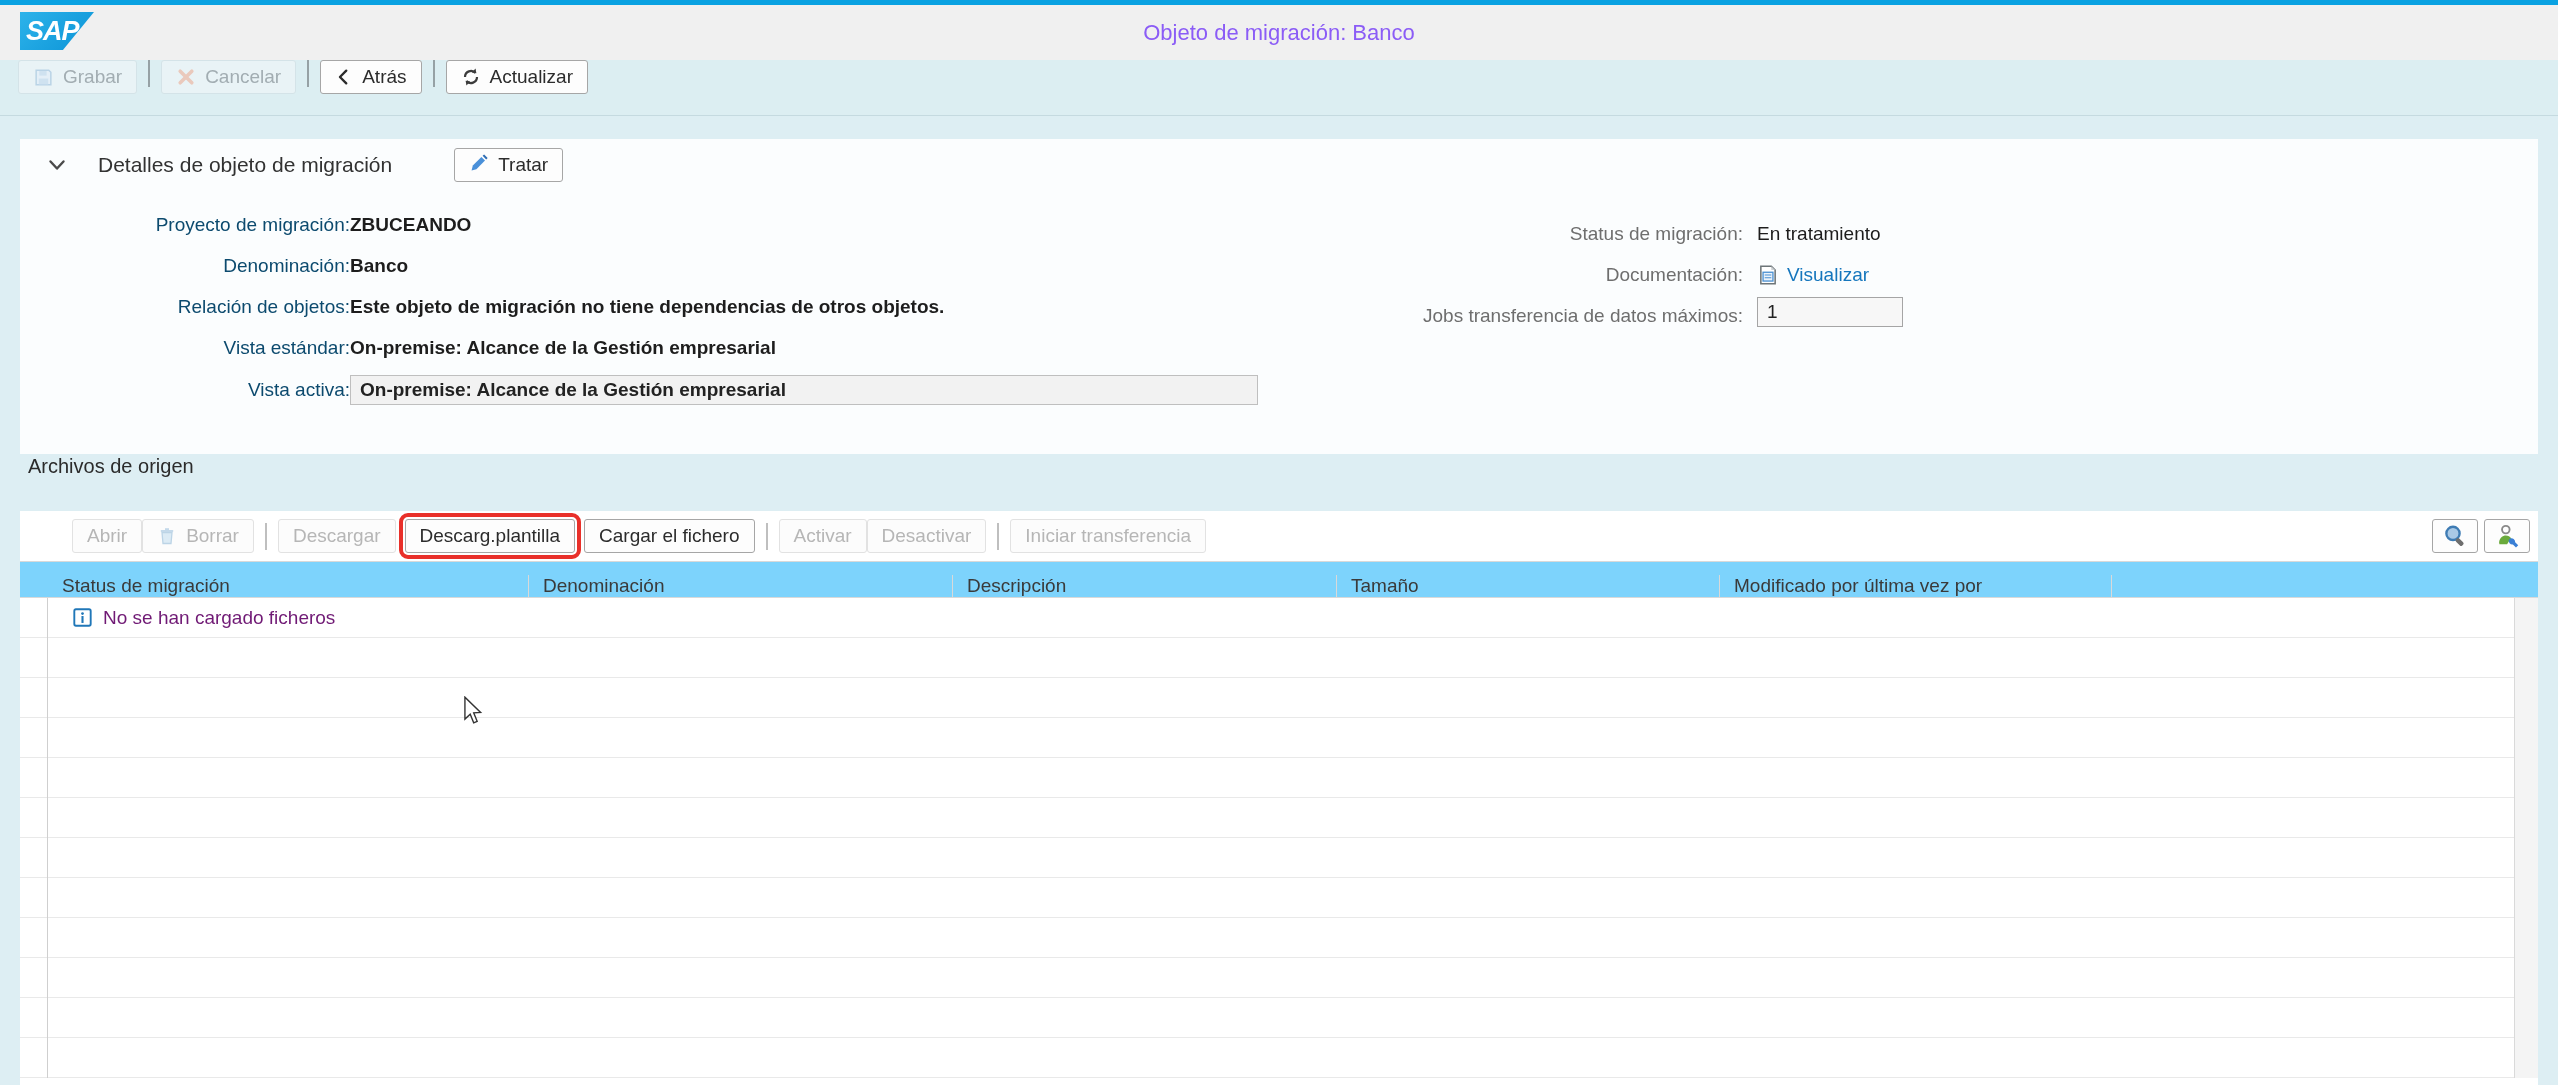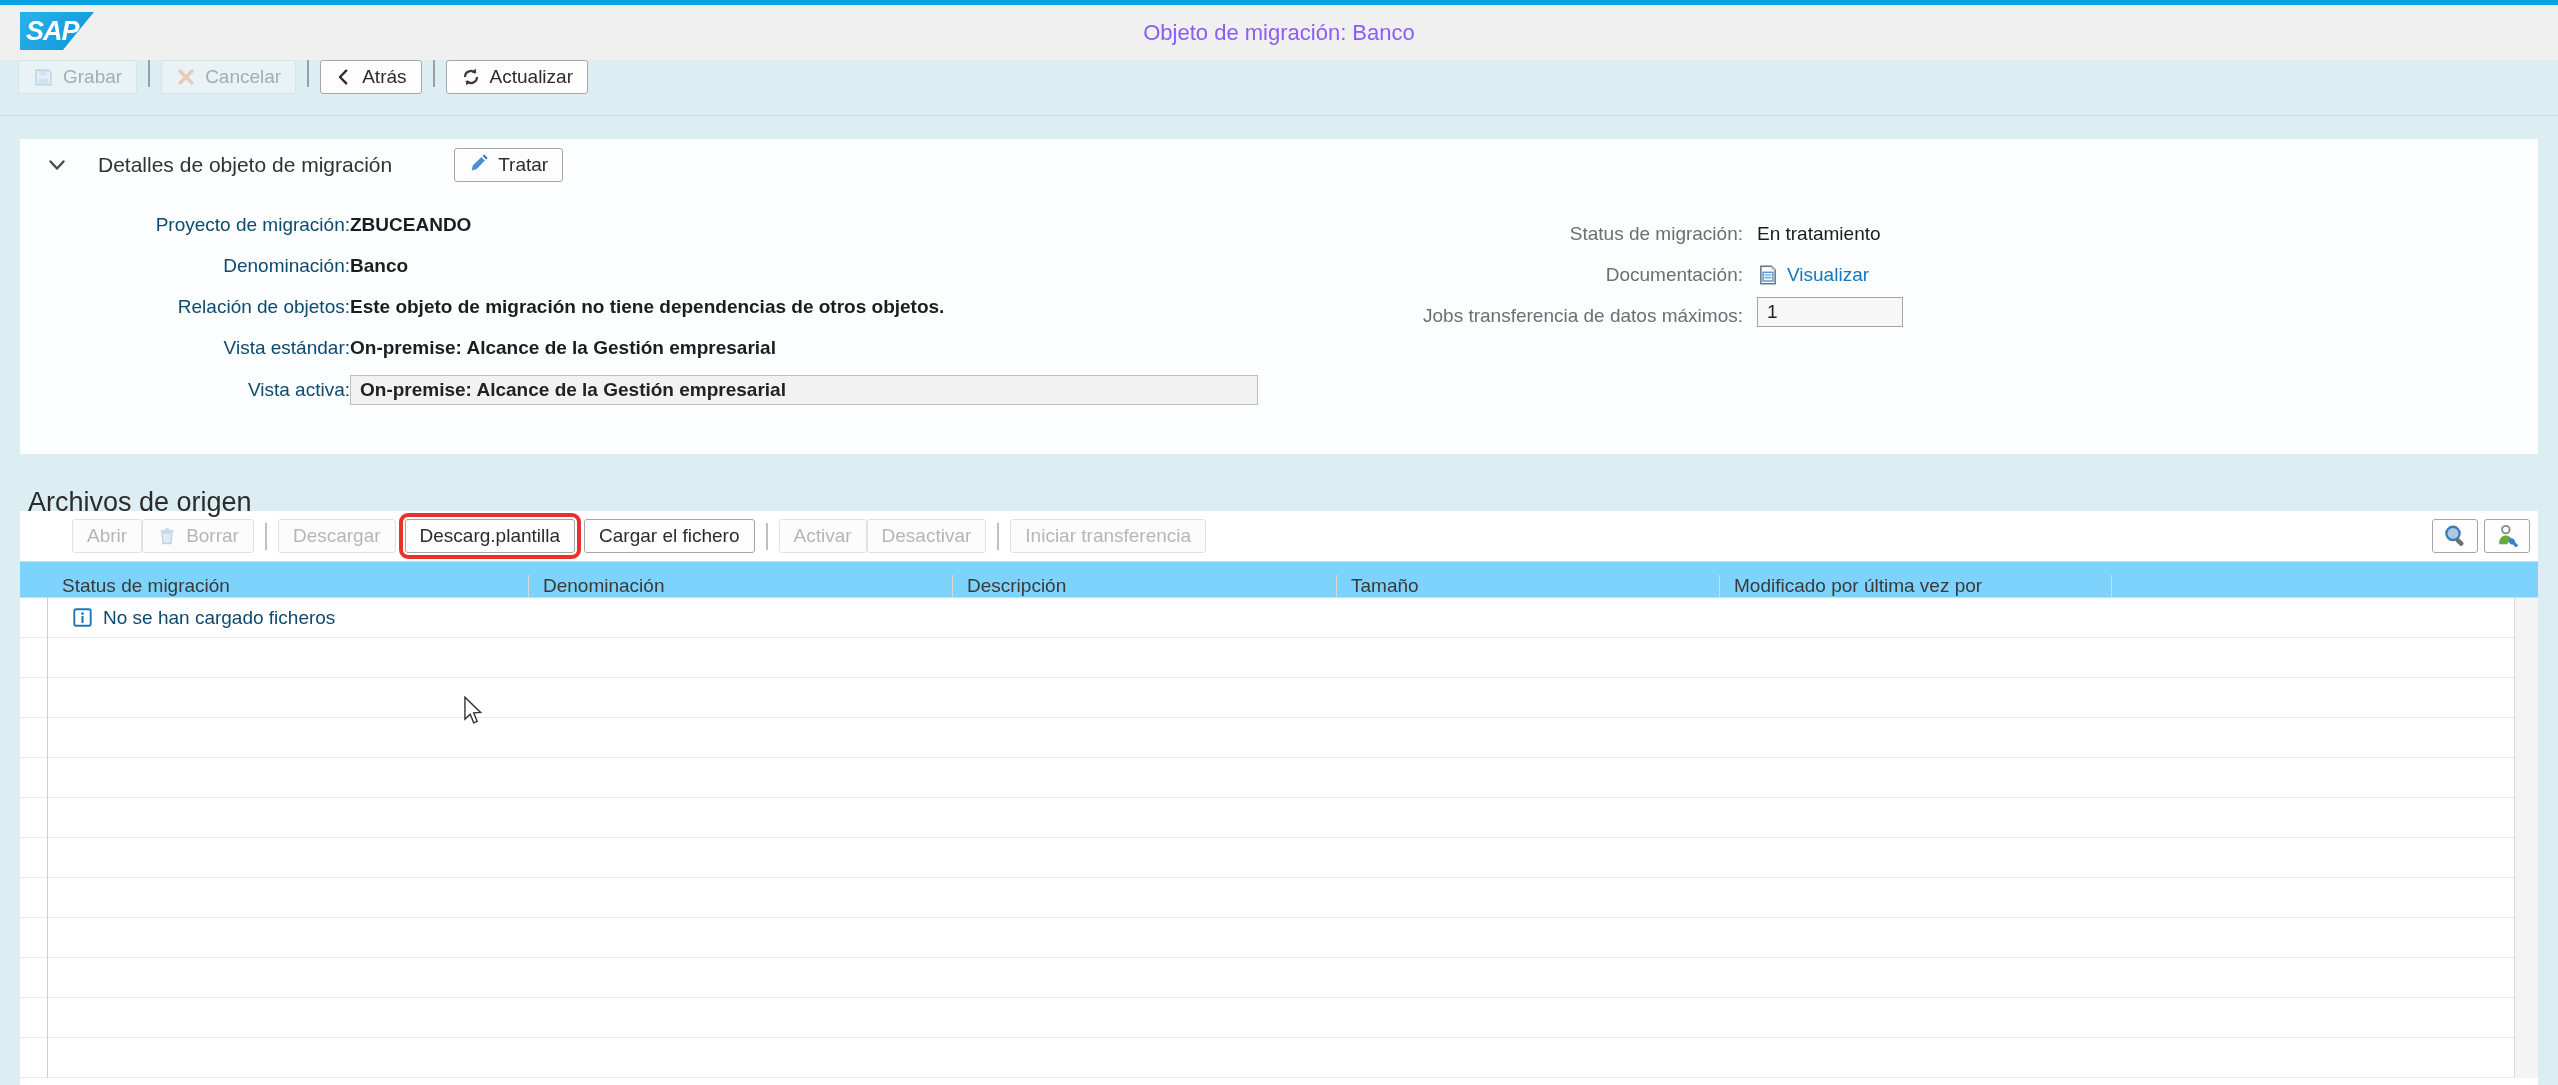--- a/index.html
+++ b/index.html
@@ -42,39 +42,39 @@
   .fright { position:absolute; left:1383px; top:0; height:100%; display:flex; align-items:flex-end; }
   .frlabel { width:340px; text-align:right; color:#6e6e6e; flex:none; }
   .frvalue { margin-left:14px; color:#1d1d1d; display:flex; align-items:center; gap:8px; }
   .link { color:#1576bd; }
   .ro-wide { width:908px; height:30px; background:#f2f2f2; border:1px solid #bfbfbf; display:flex; align-items:center;
              padding:0 9px; color:#222; font-size:19px; }
   .ro-small { width:146px; height:30px; background:#f7f7f7; border:1px solid #a5a5a5; display:flex; align-items:center;
               padding:0 9px; color:#222; font-size:19px; }
 
   .gap2 { height:57px; background:#ddeef3; }
-  .section-title { padding:33px 0 0 28px; font-size:27px; color:#2b2b2b; }
+  .section-title { padding:1px 0 0 28px; font-size:20px; color:#2b2b2b; }
 
   .panel2 { height:574px; background:#ffffff; }
   .tb-files { height:50px; display:flex; align-items:center; padding:0 8px;margin-left:44px; }
   .tb-spacer { flex:1; }
   .icon-btn { width:46px; height:34px; border:1px solid #a6a6a6; border-radius:3px; background:#fdfdfd;
               display:inline-flex; align-items:center; justify-content:center; margin-left:6px; }
 
   .thead { display:flex; height:37px; border-top:1px solid #d9d9d9; border-bottom:1px solid #d9d9d9; background:#7dd3fc;align-items:flex-end; }
   .th { border-right:1px solid #d9d9d9; display:flex; align-items:center; padding-left:14px;
         font-size:19px; color:#3a3a3a; overflow:hidden; white-space:nowrap; }
   .th:last-child { border-right:none; background:#f5f5f5; }
 
   .tbody { display:flex; height:480px; }
   .selcol { width:28px; flex:none; border-right:1px solid #cfcfcf; }
   .selcell { height:40px; border-bottom:1px solid #e9e9e9; background:#fff; }
   .maincol { flex:1; }
   .trow { height:40px; border-bottom:1px solid #e9e9e9; display:flex; align-items:center; padding-left:24px; gap:10px; }
-  .msg-text { font-size:19px; color:#0c4a6e; }
+  .msg-text { font-size:19px; color:#701a75; }
   .scrolltrack { width:24px; flex:none; background:#f4f4f4; border-left:1px solid #d9d9d9; }
 
   .cursor { position:absolute; left:462px; top:696px; z-index:50; pointer-events:none; }
 </style>
 </head>
 <body>
 
 <div class="topstrip"></div>
 
 <div class="titlebar">

